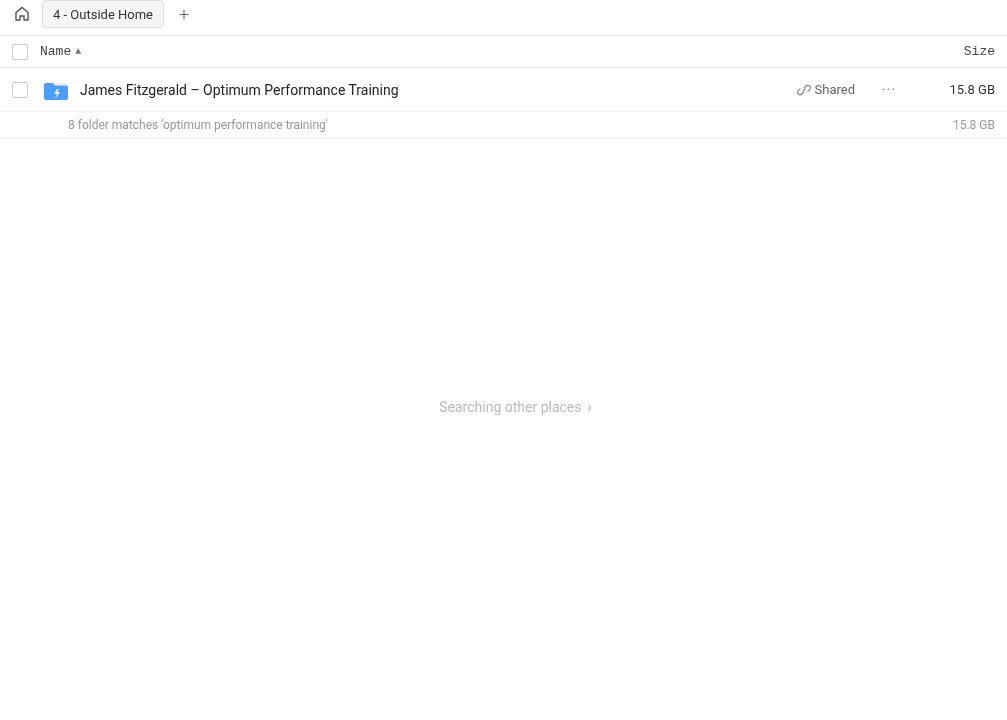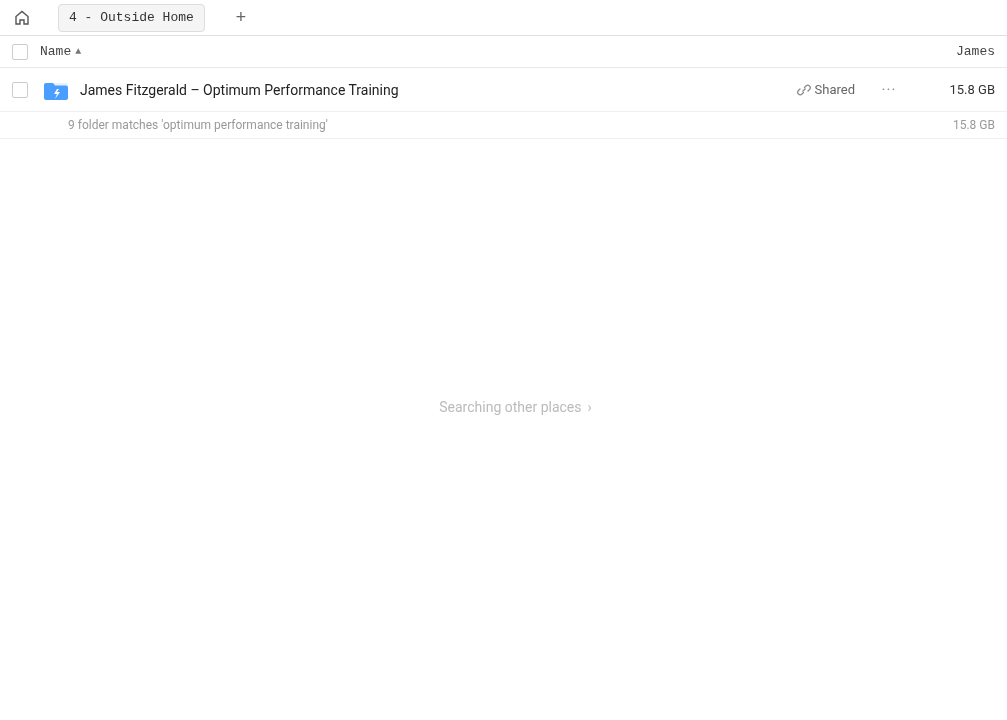--- a/index.html
+++ b/index.html
@@ -14,26 +14,25 @@
       color: #333;
       width: 1007px;
       height: 720px;
       overflow: hidden;
       font-size: 14px;
     }
 
     
     .top-bar {
       display: flex;
-      align-items: center;
+      align-items: flex-start;
       height: 36px;
       padding: 0 8px;
       border-bottom: 1px solid #e0e0e0;
-      gap: 22px;
-      font-family: Liberation Mono, monospace;
+      gap: 6px;
     }
 
     .home-btn {
       width: 28px;
       height: 28px;
       display: flex;
       align-items: center;
       justify-content: center;
       border-radius: 4px;
       cursor: pointer;
@@ -245,21 +244,21 @@
 
 <div class="col-headers">
   <div class="col-checkbox">
     <div class="checkbox-box"></div>
   </div>
   <div class="col-name">
     <span>Name</span>
     <span class="sort-arrow">▲</span>
   </div>
   <div class="col-size">
-    <span>James</span>
+    <span>Size</span>
   </div>
 </div>
 
 <div class="file-row">
   <div class="file-checkbox">
     <div class="checkbox-box"></div>
   </div>
 
   <div class="file-icon">
 
@@ -282,20 +281,20 @@
   </div>
 
   <div class="file-more">
     <span style="letter-spacing:1px;font-size:15px;color:#888">···</span>
   </div>
 
   <div class="file-size">15.8 GB</div>
 </div>
 
 <div class="match-row">
-  <div class="match-text">9 folder matches 'optimum performance training'</div>
+  <div class="match-text">8 folder matches 'optimum performance training'</div>
   <div class="match-size">15.8 GB</div>
 </div>
 
 <div class="searching-area">
   <span class="searching-text">Searching other places</span>
   <span class="searching-chevron">›</span>
 </div>
 
 </body></html>

